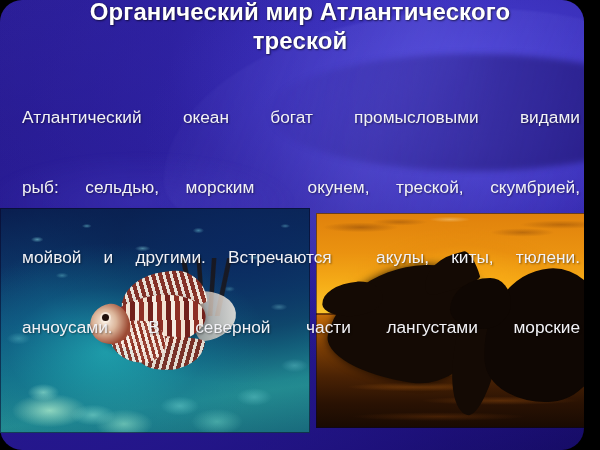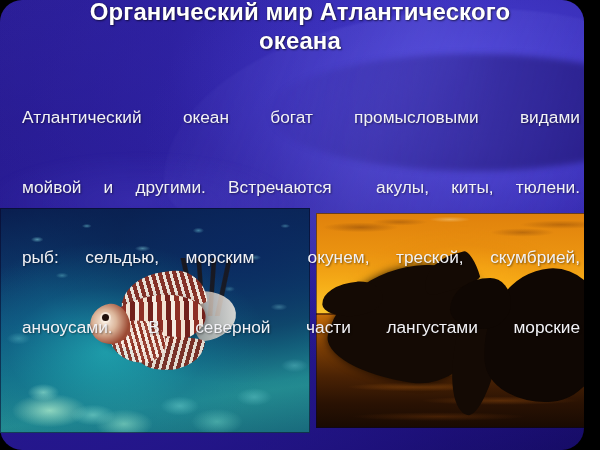--- a/index.html
+++ b/index.html
@@ -359,27 +359,27 @@
 
 <div id="slide">
 
   <div class="swoosh swoosh-a"></div>
   <div class="swoosh swoosh-b"></div>
   <div class="swoosh swoosh-c"></div>
   <div class="swoosh swoosh-d"></div>
 
   <div class="title">
     <span>Органический мир Атлантического</span><br>
-    <span>океана</span>
+    <span>треской</span>
   </div>
 
   <div class="body-text">
     <span class="ln">Атлантический океан богат промысловыми видами</span>
+    <span class="ln">рыб: сельдью, морским  окунем, треской, скумбрией,</span>
     <span class="ln">мойвой и другими. Встречаются  акулы, киты, тюлени.</span>
-    <span class="ln">рыб: сельдью, морским  окунем, треской, скумбрией,</span>
     <span class="ln">анчоусами. В северной части лангустами морские</span>
     
   </div>
 
   <div class="photo photo-reef">
     <div class="reef-noise"></div>
     <div class="reef-coral"></div>
     <div class="lionfish">
       <div class="lf-spines"></div>
       <div class="lf-fin lf-tail"></div>

